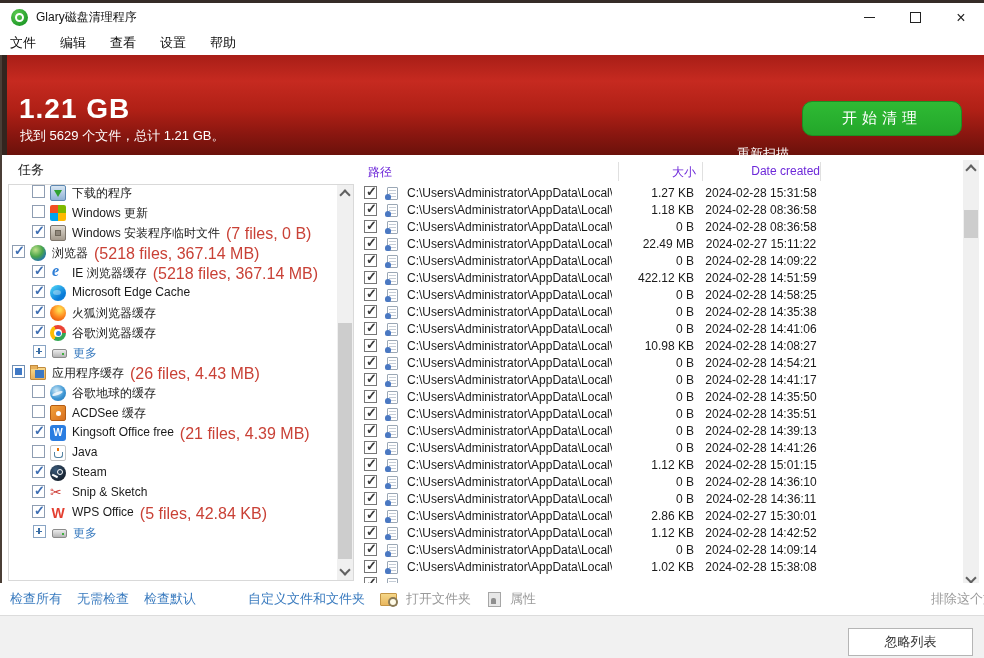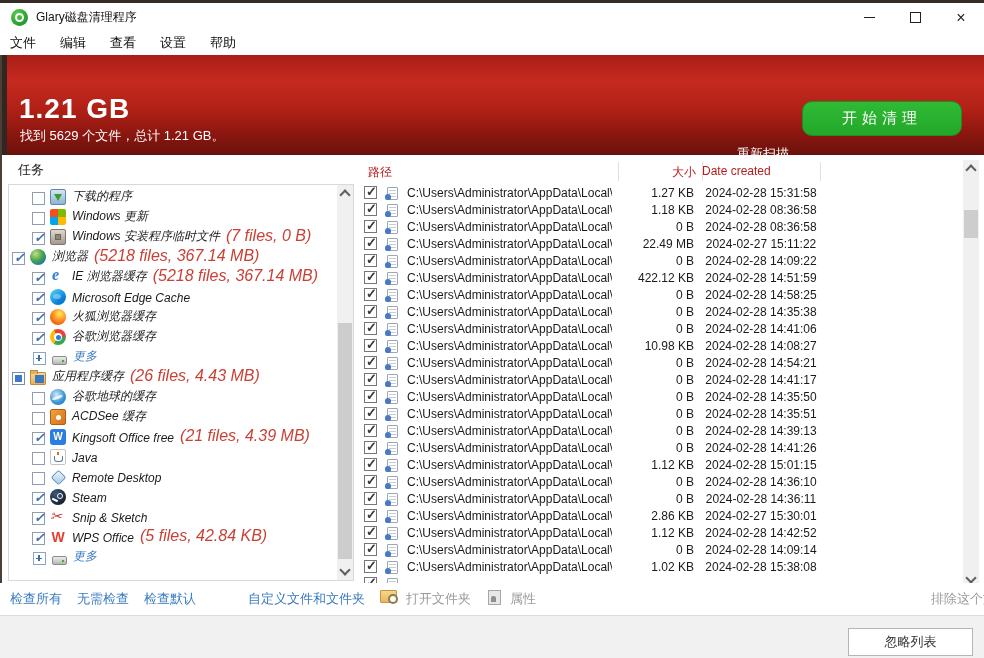--- a/index.html
+++ b/index.html
@@ -28,21 +28,21 @@
   .b-big{position:absolute;left:19px;top:38px;font-size:28px;font-weight:700;letter-spacing:1px;}
   .b-sub{position:absolute;left:20px;top:72px;font-size:13px;}
   .b-rescan{position:absolute;left:737px;top:76px;font-size:13px;text-decoration:underline;cursor:pointer;margin-top:14px;}
   .b-clean{position:absolute;left:802px;top:46px;width:158px;height:33px;border:1px solid #1d8f22;border-radius:10px;
            background:linear-gradient(#2fba34,#23a72a);color:#fff;font-size:15px;letter-spacing:5px;
            display:flex;align-items:center;justify-content:center;cursor:pointer;}
   .left-edge{position:absolute;left:0;top:52px;width:2px;height:560px;background:#4a3e36;}
   
   .tasks-title{position:absolute;left:18px;top:158px;font-size:13px;color:#222;}
   .tree{position:absolute;left:8px;top:181px;width:346px;height:397px;border:1px solid #d9d9d9;box-sizing:border-box;overflow:hidden;background:#fff;}
-  .trow{height:20px;display:flex;align-items:flex-end;font-style:italic;}
+  .trow{height:20px;display:flex;align-items:flex-start;}
   .trow.ind0{padding-left:3px;}
   .trow.ind1{padding-left:23px;}
   .cb{width:13px;height:13px;border:1px solid #8e9db2;background:#fff;box-sizing:border-box;position:relative;flex:none;margin-right:5px;}
   .cb.checked::after{content:"\2713";position:absolute;left:1px;top:-3px;font-size:13px;font-weight:bold;color:#3f6fb4;}
   .cb.indeterminate{border-color:#6f8fb5;}
   .cb.indeterminate::after{content:"";position:absolute;inset:2px;background:#3f79c6;}
   .cb.flat{border:1px solid #767676;margin-right:6px;}
   .cb.flat.checked::after{color:#3a3a3a;top:-3px;}
   .expander{width:11px;height:11px;border:1px solid #8aa5c4;background:#fff;flex:none;margin:0 6px 0 1px;position:relative;}
   .expander::before{content:"";position:absolute;left:2px;top:4.5px;width:6px;height:1.4px;background:#3a6ea5;}
@@ -89,36 +89,36 @@
       background-image:repeating-linear-gradient(#c4ccd6 0 1px,transparent 1px 3px);background-size:7px 9px;background-position:1px 2px;background-repeat:no-repeat;}
   .file-doc-icon::after{content:"";position:absolute;left:-3px;bottom:-1px;width:6px;height:6px;background:#4a78c2;border-radius:50% 50% 2px 2px;}
   
   .sbar{position:absolute;background:#f0f0f0;width:16px;}
   .sbar .thumb{position:absolute;left:1px;width:14px;background:#cdcdcd;}
   .chev{position:absolute;left:4px;width:6px;height:6px;border-right:2px solid #606060;border-bottom:2px solid #606060;}
   .chev.up{transform:rotate(-135deg);top:6px;}
   .chev.down{transform:rotate(45deg);bottom:6px;}
   
   .ftable{position:absolute;left:358px;top:152px;width:605px;height:433px;background:#fff;}
-  .fhead{position:absolute;left:0;top:5px;width:100%;height:23px;font-size:12px;color:#b91c1c;}
+  .fhead{position:absolute;left:0;top:5px;width:100%;height:23px;font-size:12px;color:#6d28d9;}
   .fh-path{position:absolute;left:10px;top:4px;}
   .fh-size{position:absolute;left:260px;top:4px;width:78px;text-align:right;}
-  .fh-date{position:absolute;left:344px;top:4px;width:118px;text-align:left;}
+  .fh-date{position:absolute;left:344px;top:4px;width:118px;text-align:right;}
   .fsep{position:absolute;top:2px;width:1px;height:19px;background:#e0e0e0;}
   .frows{position:absolute;left:0;top:29px;width:100%;height:400px;overflow:hidden;}
   .frow{height:17px;display:flex;align-items:center;padding-left:6px;}
   .fpath{font-size:12px;color:#1a1a1a;width:205px;white-space:nowrap;overflow:hidden;flex:none;}
   .fsize{font-size:12px;color:#1a1a1a;width:90px;text-align:right;padding-right:8px;flex:none;box-sizing:border-box;}
   .fdate{font-size:12px;color:#1a1a1a;width:118px;text-align:center;flex:none;}
   
   .linksrow{position:absolute;left:0;top:580px;width:100%;height:32px;background:#fff;font-size:13px;padding-left:35px;}
   .bluelink{color:#3a7bbf;cursor:pointer;white-space:nowrap;}
   .graylabel{color:#9a9a9a;white-space:nowrap;}
   .fleft{position:absolute;left:10px;top:7px;display:flex;gap:15px;}
-  .fmid{position:absolute;left:248px;top:7px;display:flex;gap:9px;align-items:flex-start;}
+  .fmid{position:absolute;left:248px;top:7px;display:flex;gap:9px;align-items:center;}
   .fright{position:absolute;right:10px;top:7px;font-family:Liberation Mono, monospace;}
   .open-folder-icon{width:15px;height:11px;position:relative;background:linear-gradient(#f5d788,#e9b75f);border:1px solid #c49544;border-radius:1px;margin-left:6px;}
   .open-folder-icon::after{content:"";position:absolute;right:-2px;bottom:-2px;width:6px;height:6px;border:2px solid #8a7a55;border-radius:50%;background:#fffbe8;}
   .properties-icon{width:11px;height:13px;position:relative;background:#e8e8e8;border:1px solid #a6a6a6;margin-left:8px;}
   .properties-icon::after{content:"";position:absolute;left:2px;bottom:2px;width:5px;height:6px;background:#8f8f8f;border-radius:2px 2px 0 0;}
   .bottombar{position:absolute;left:0;top:612px;width:100%;height:46px;background:#f1f1f1;border-top:1px solid #dcdcdc;box-sizing:border-box;}
   .ignore-btn{position:absolute;right:11px;top:12px;width:123px;height:26px;background:#fff;border:1px solid #b5b5b5;
               font-size:13px;color:#333;display:flex;align-items:center;justify-content:center;cursor:pointer;}
 </style>
 </head>
@@ -254,27 +254,20 @@
       <span class="tcount">(21 files, 4.39 MB)</span>
     </div>
         <div class="trow ind1">
       <span class="cb unchecked"></span>
 
       <span class="ticon java-icon"></span>
       <span class="tlabel">Java</span>
       <span class="tcount"></span>
     </div>
         <div class="trow ind1">
-      <span class="cb unchecked"></span>
-
-      <span class="ticon remote-desktop-icon"></span>
-      <span class="tlabel">Remote Desktop</span>
-      <span class="tcount"></span>
-    </div>
-        <div class="trow ind1">
       <span class="cb checked"></span>
 
       <span class="ticon steam-icon"></span>
       <span class="tlabel">Steam</span>
       <span class="tcount"></span>
     </div>
         <div class="trow ind1">
       <span class="cb checked"></span>
 
       <span class="ticon snip-sketch-icon"></span>

